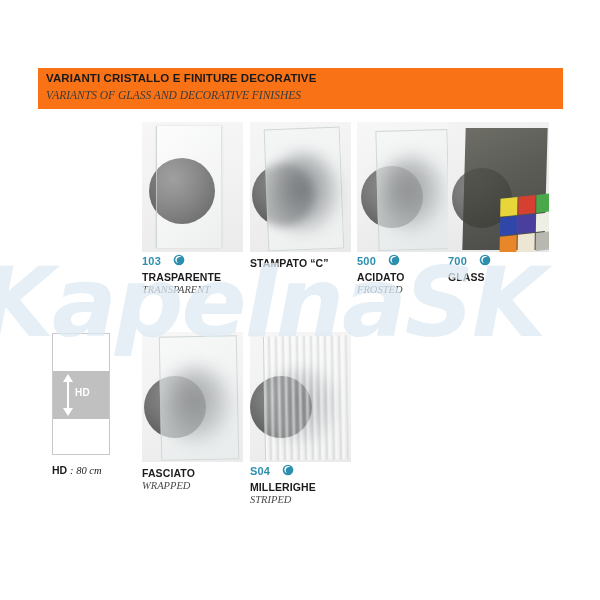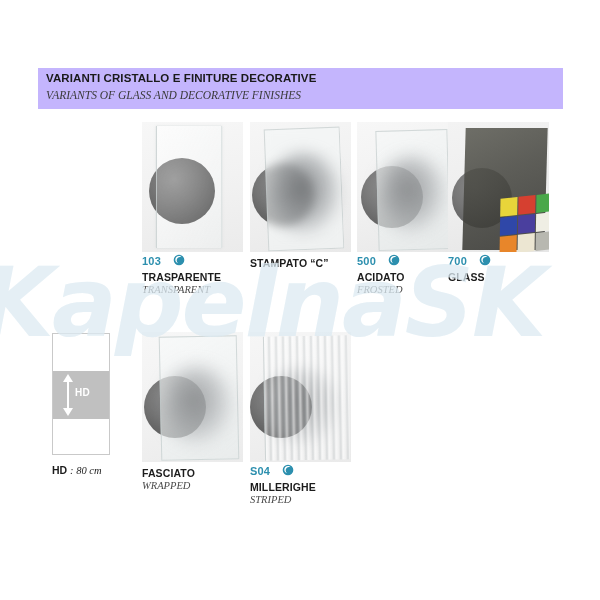--- a/index.html
+++ b/index.html
@@ -37,21 +37,21 @@
     white-space: nowrap;
   }
 
   
   #header-banner {
     position: absolute;
     left: 38px;
     top: 68px;
     width: 525px;
     height: 41px;
-    background: #c4b5fd;
+    background: #f97316;
     z-index: 2;
   }
   #header-title {
     position: absolute;
     left: 8px;
     top: 4px;
     font-size: 11.5px;
     font-weight: bold;
     letter-spacing: .1px;
     color: #1a1a1a;

